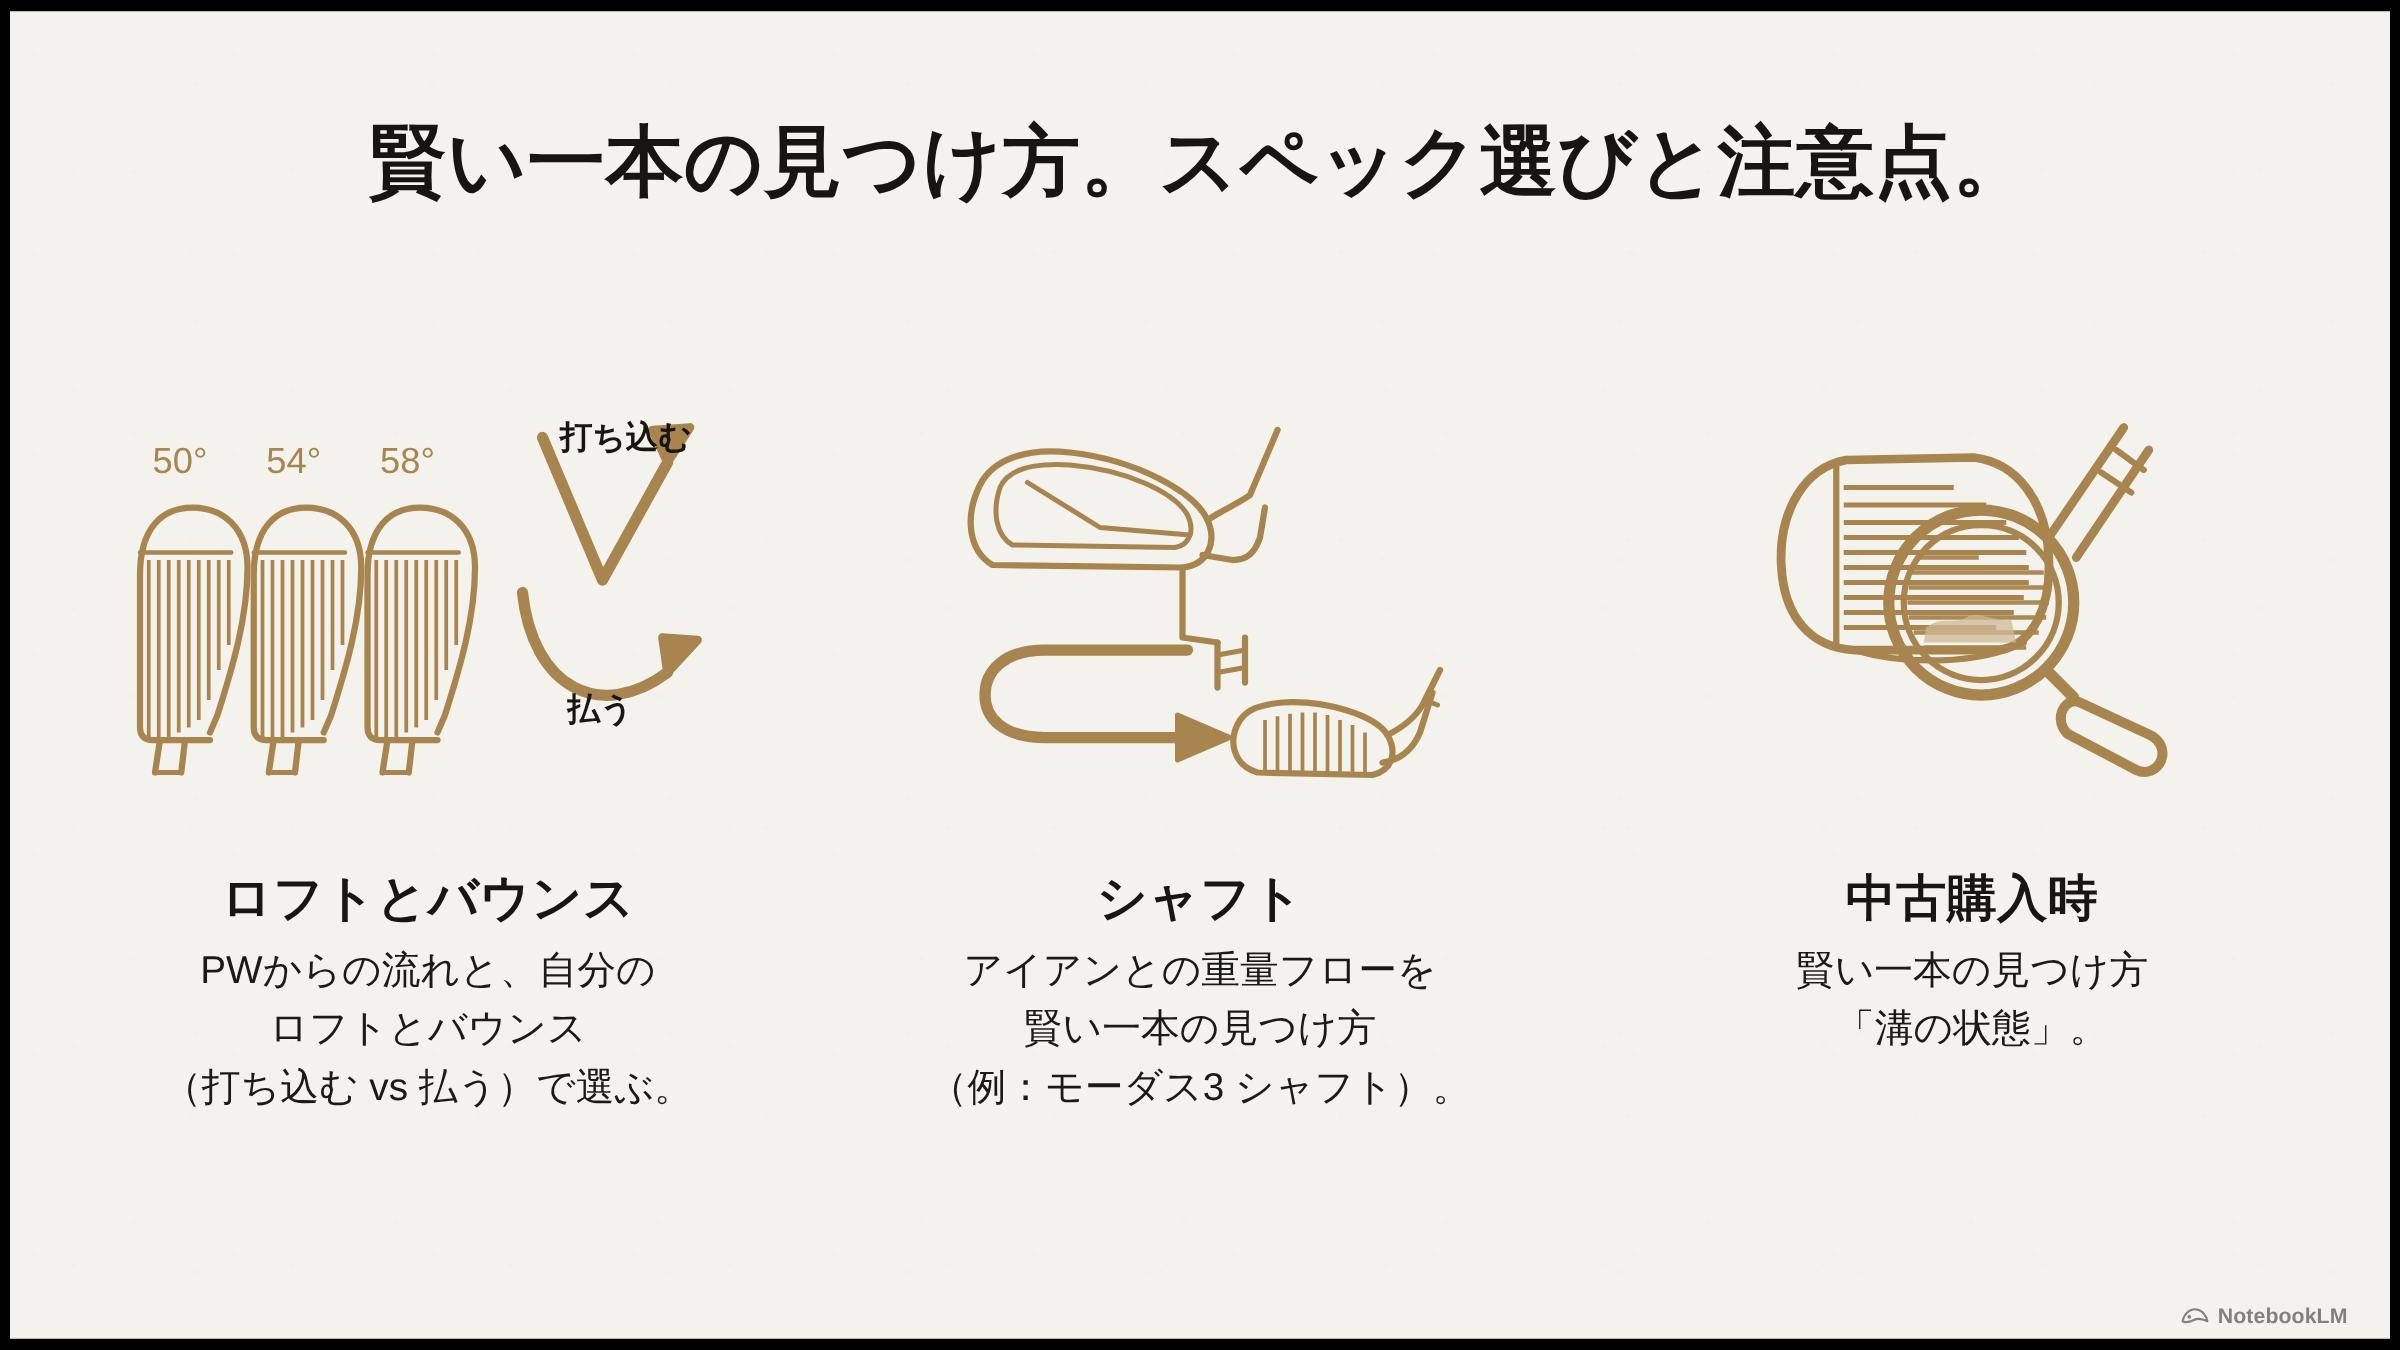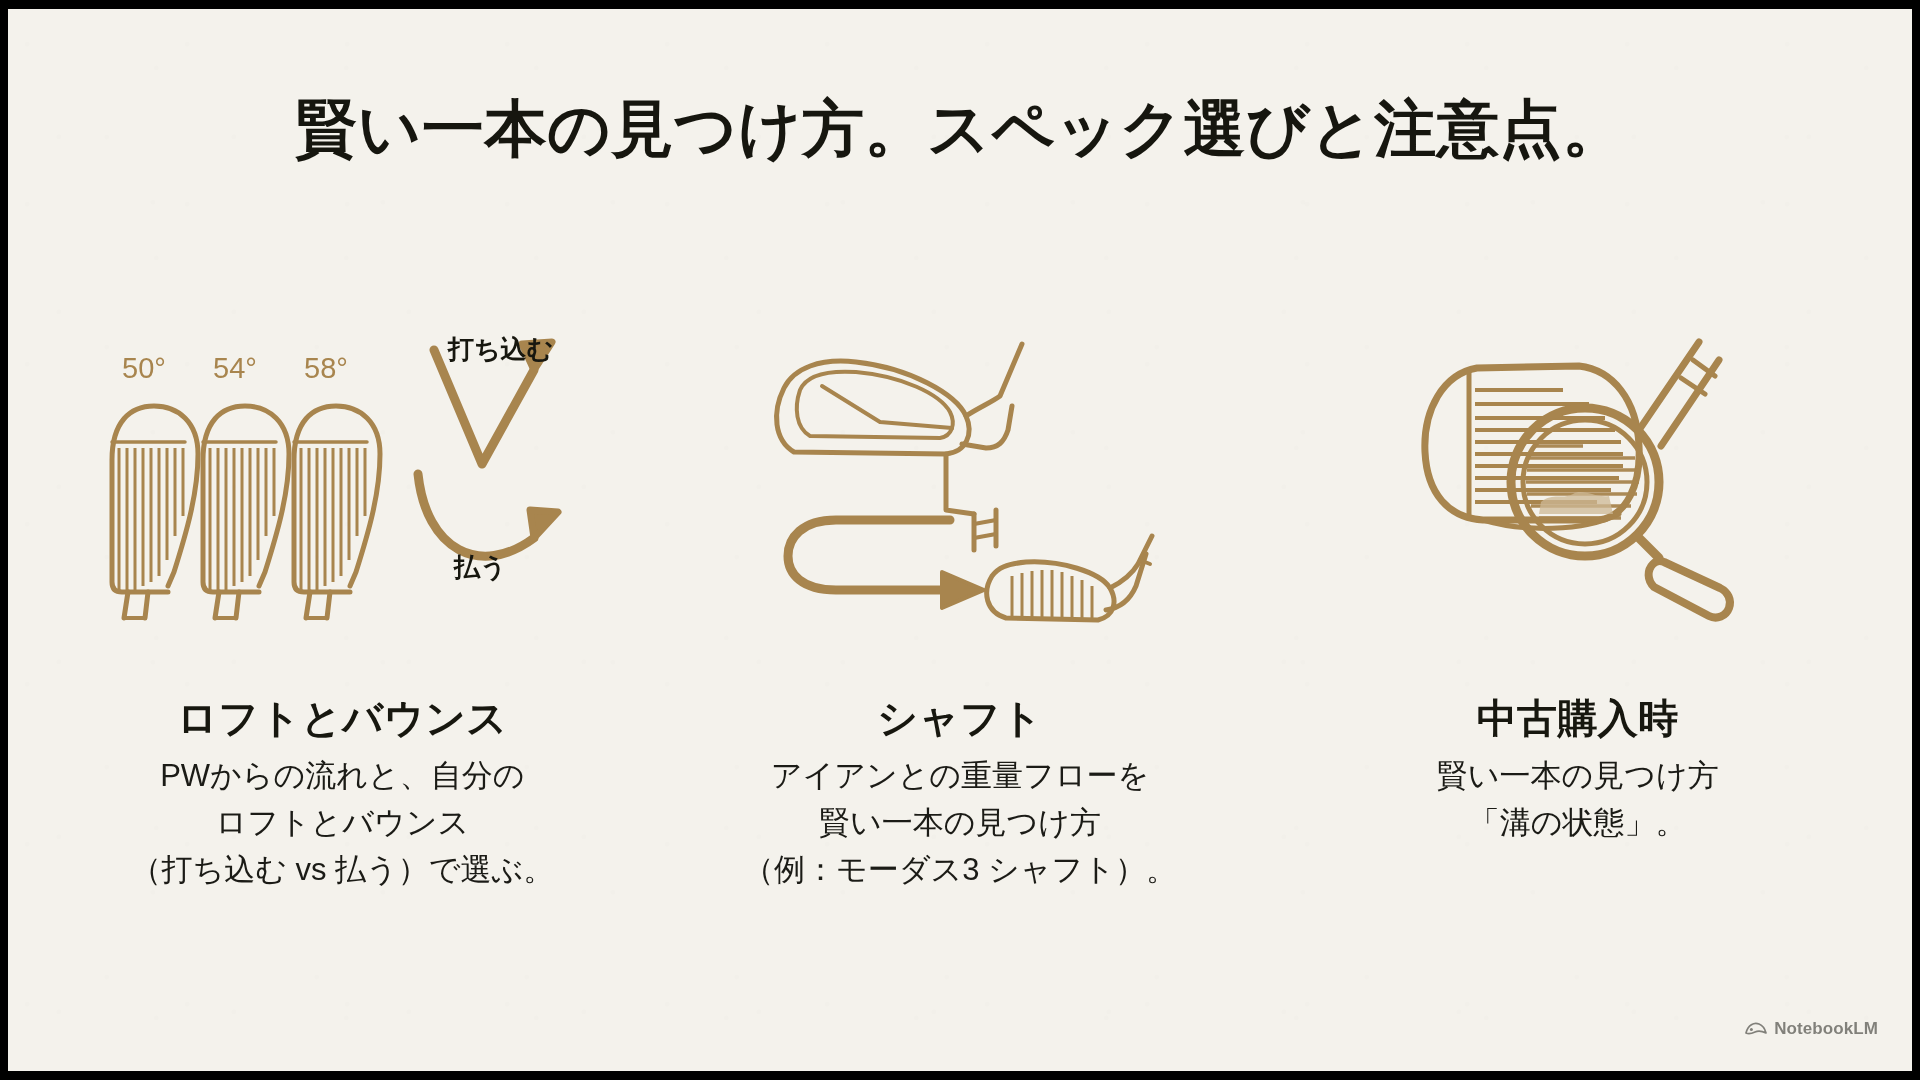--- a/index.html
+++ b/index.html
@@ -129,21 +129,21 @@
     line-height: 1.52;
     color: #1b1b16;
     text-align: center;
   }
   .col-body .line { display: block; white-space: nowrap; }
 
   
   #watermark {
     position: absolute;
     right: 34px;
-    bottom: 32px;
+    bottom: 8px;
     display: flex;
     align-items: center;
     gap: 7px;
     opacity: .62;
   }
   #watermark .wm-text {
     font-family: "Liberation Sans", "DejaVu Sans", sans-serif;
     font-size: 17px;
     font-weight: 600;
     letter-spacing: .005em;

